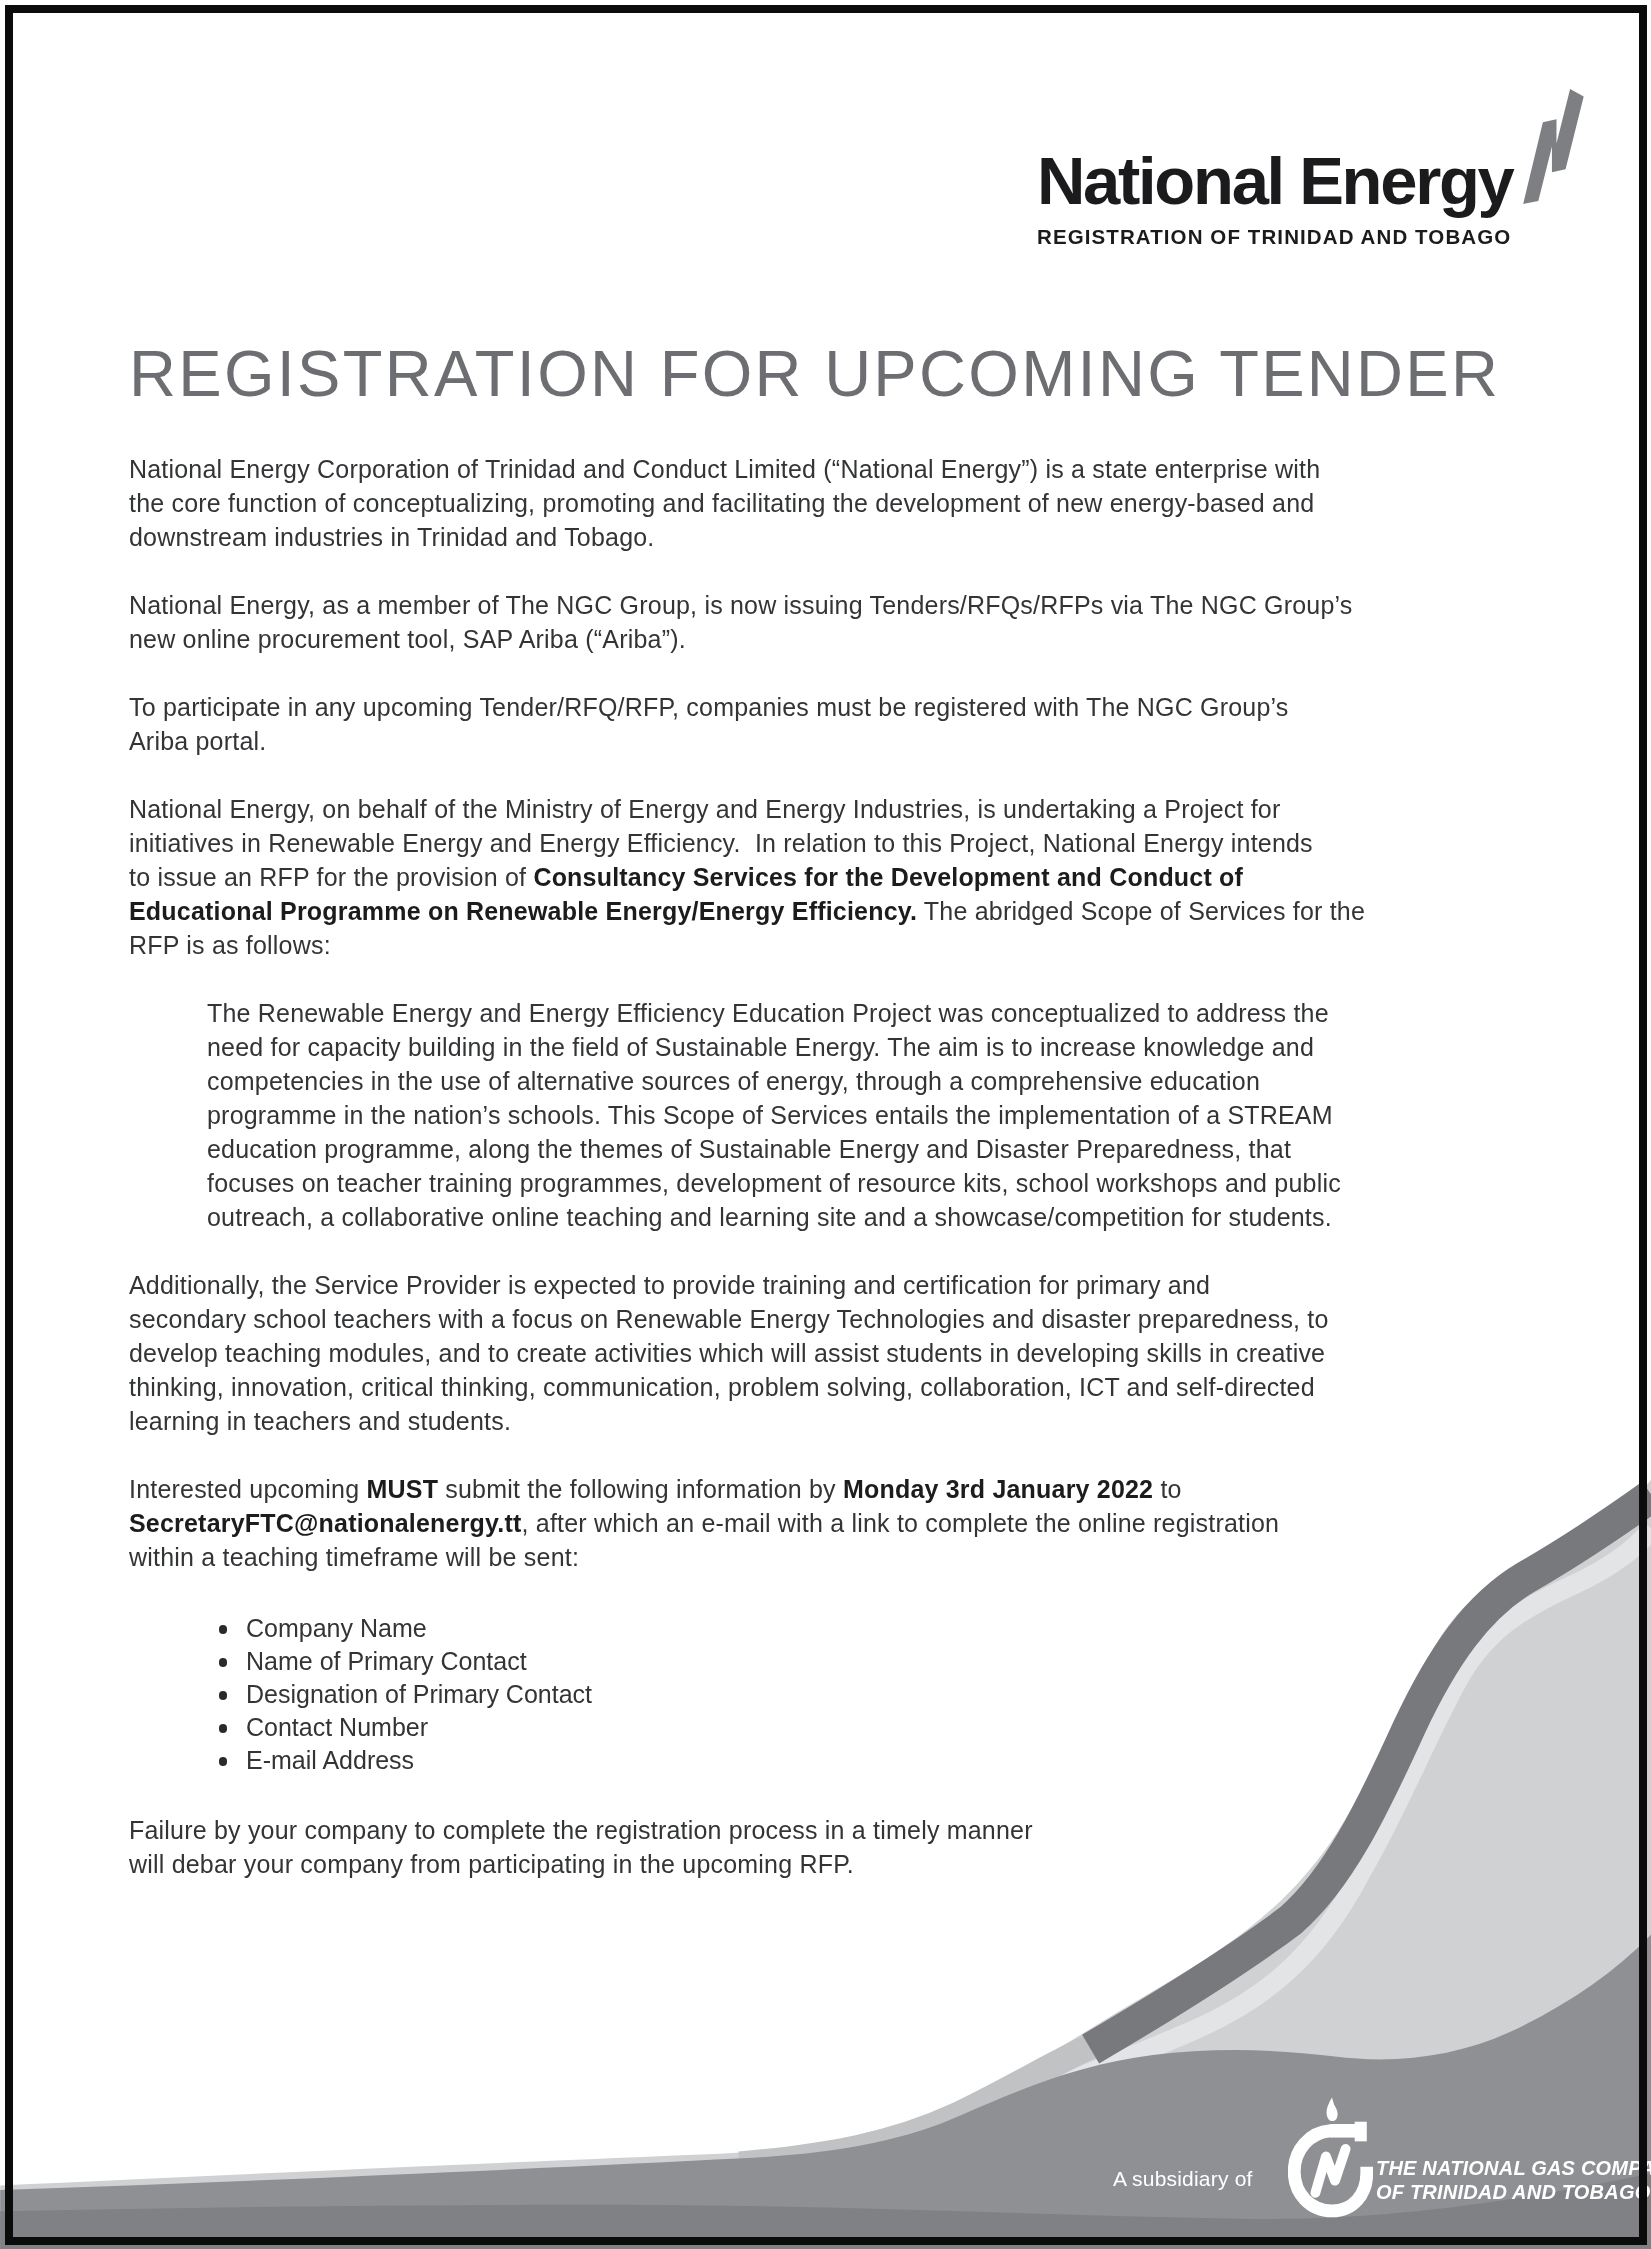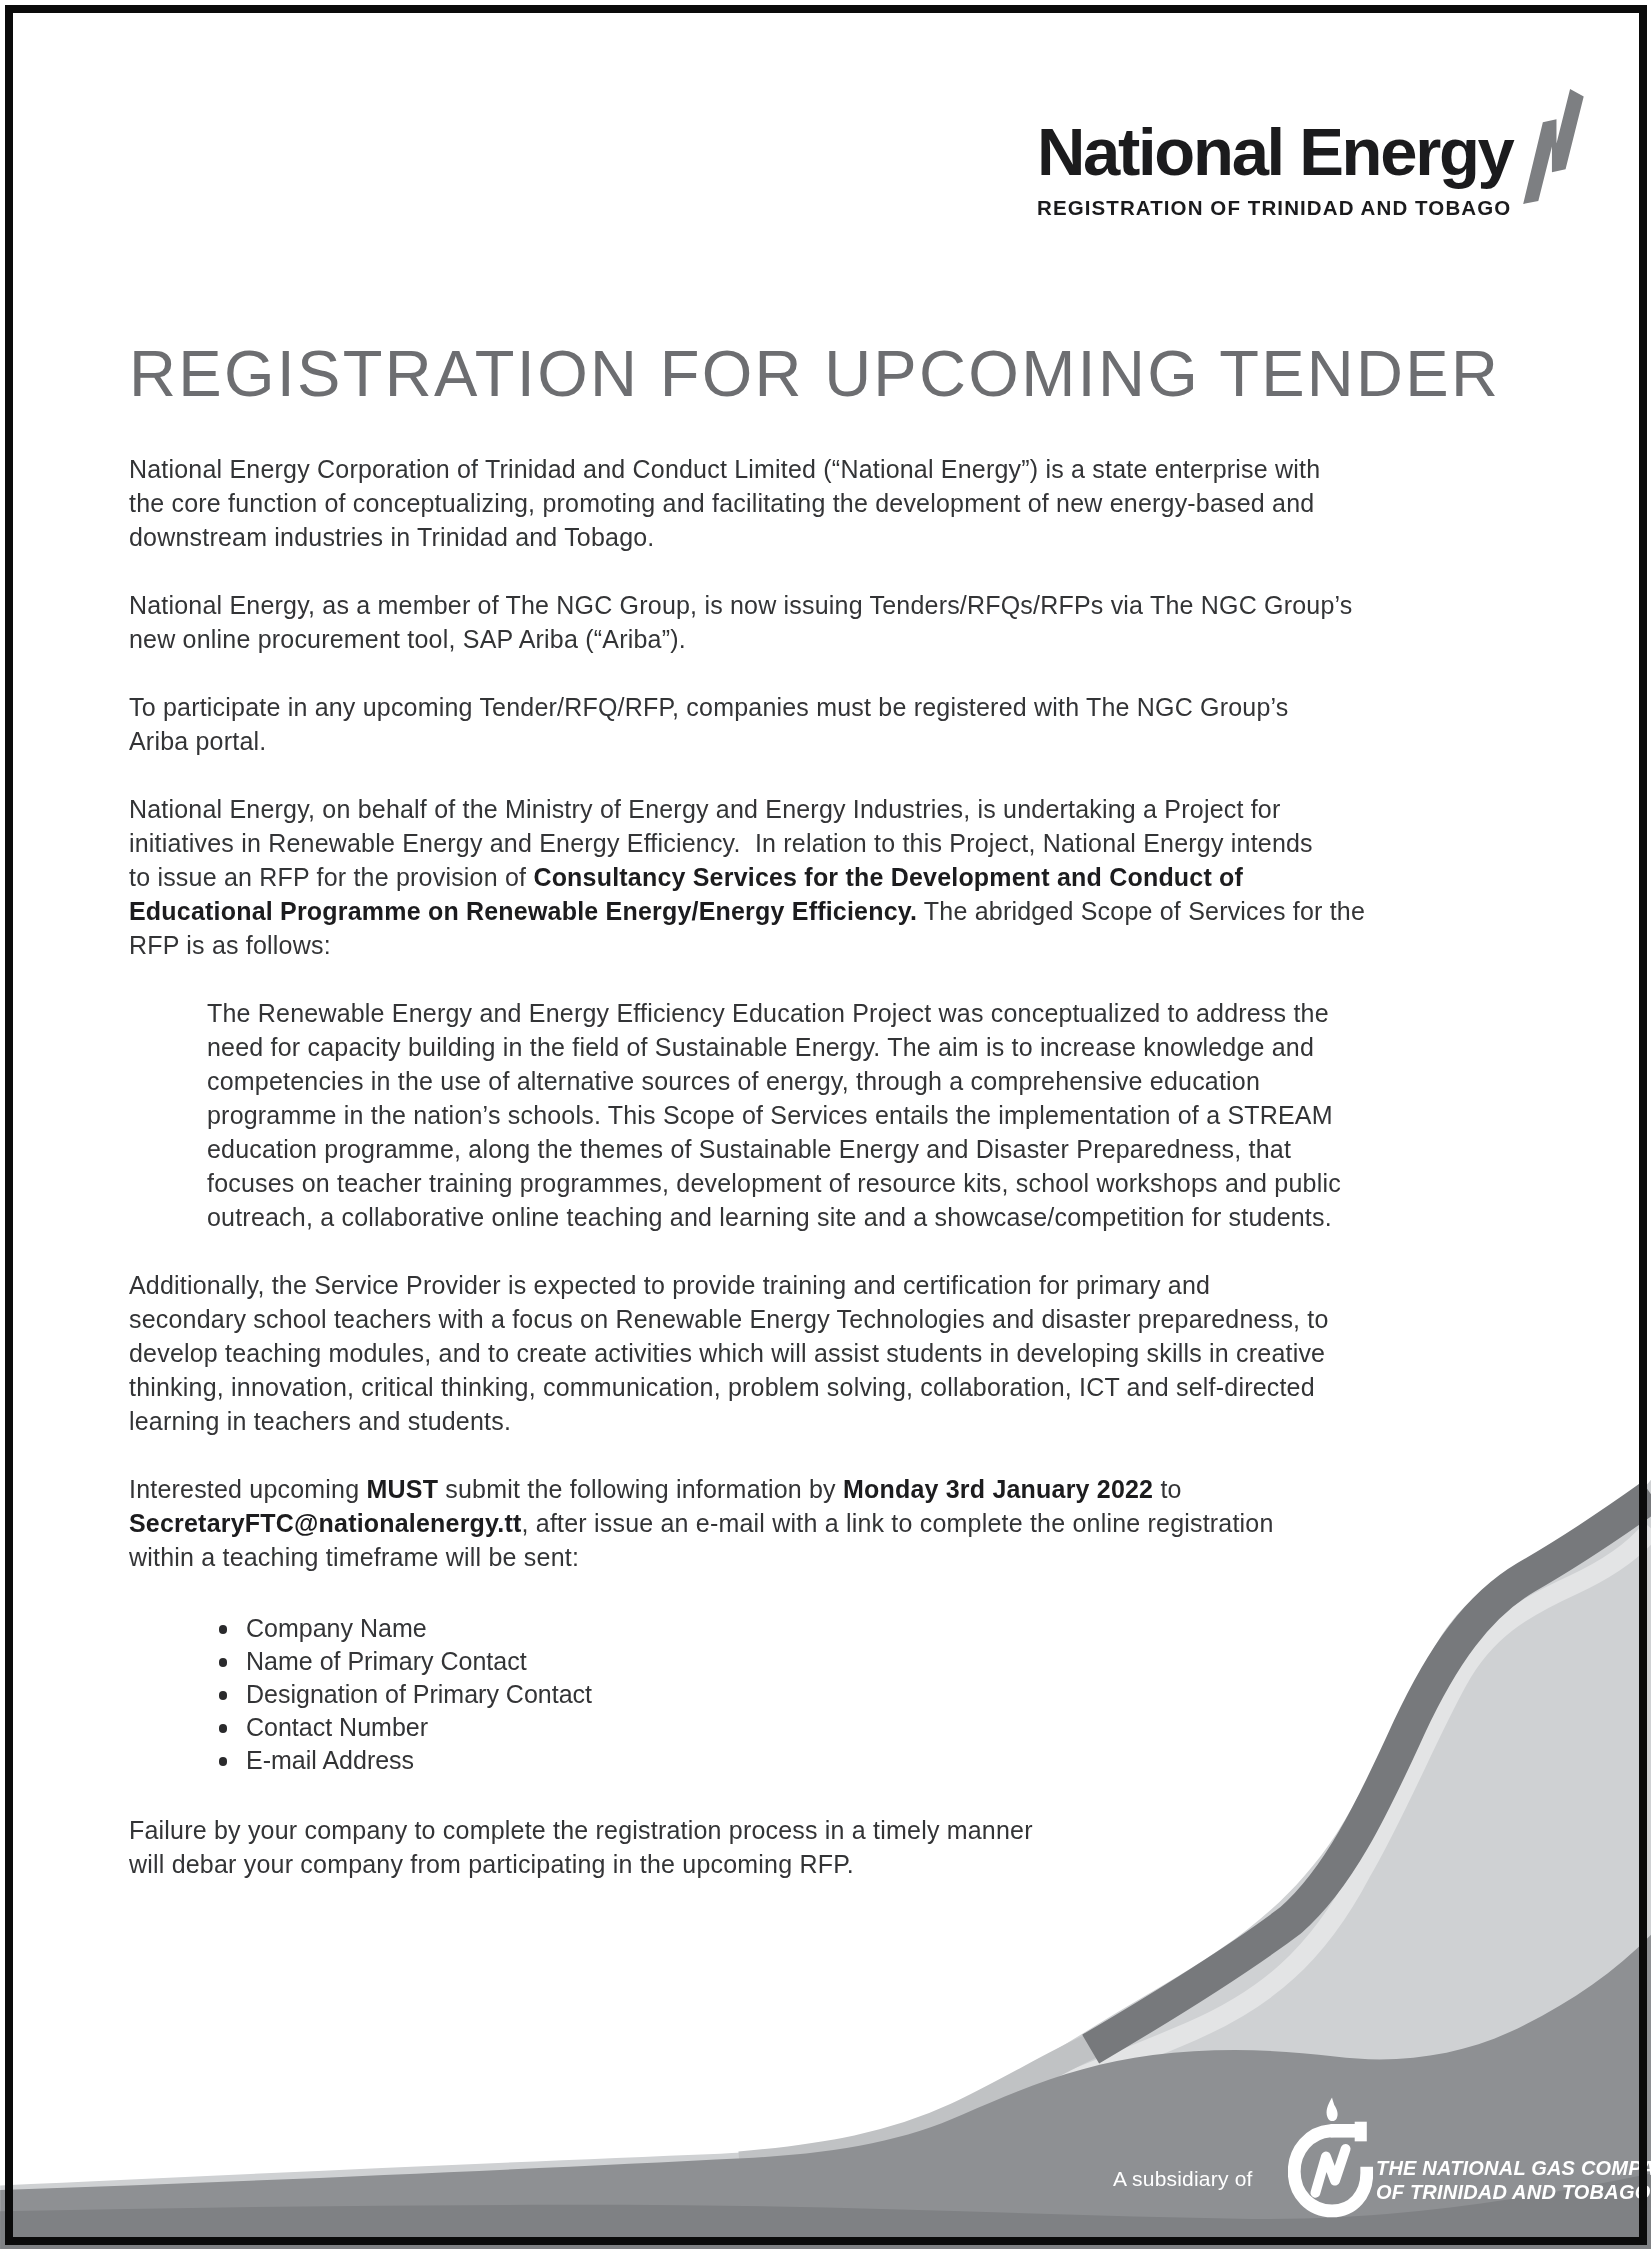--- a/index.html
+++ b/index.html
@@ -3,21 +3,21 @@
 <meta charset="utf-8">
 <style>
   html,body{margin:0;padding:0;background:#ffffff;}
   .page{position:relative;width:1652px;height:2250px;background:#ffffff;overflow:hidden;
         font-family:"Liberation Sans","DejaVu Sans",sans-serif;color:#333436;}
   .frame{position:absolute;inset:5.3px;border:8.3px solid #0b0b0b;z-index:40;pointer-events:none;}
 
   
   .logo{position:absolute;top:83px;left:1037px;width:554px;z-index:5;}
   .logo-swoosh{position:absolute;top:6px;right:-4.5px;}
-  .logo-brand{margin-top:35px;font-size:67px;font-weight:700;letter-spacing:-2.3px;color:#1b1b1d;line-height:1;}
+  .logo-brand{margin-top:64px;font-size:67px;font-weight:700;letter-spacing:-2.3px;color:#1b1b1d;line-height:1;}
   .logo-tagline{margin-top:10.6px;font-size:20.5px;font-weight:700;letter-spacing:1.1px;color:#1b1b1d;white-space:nowrap;}
 
   
   .doc{position:absolute;left:129px;top:340px;width:1441px;z-index:5;}
   .title{font-size:65px;font-weight:400;letter-spacing:2.3px;color:#6d6e71;margin:0 0 44px 0;white-space:nowrap;line-height:1.05;}
   .doc p{margin:0 0 34px 0;font-size:25px;line-height:34px;letter-spacing:0.2px;white-space:nowrap;}
   .doc .indent{padding-left:78px;}
   .b{font-weight:700;color:#1c1c1e;}
   ul.req{list-style:none;margin:38px 0 36px 0;padding:0 0 0 85px;}
   ul.req li{position:relative;font-size:25px;line-height:33px;padding-left:32px;white-space:nowrap;}
@@ -58,21 +58,21 @@
 
   <div class="doc">
     <h1 class="title">REGISTRATION FOR UPCOMING TENDER</h1>
 
     <p><span>National Energy Corporation of Trinidad and Conduct Limited (“National Energy”) is a state enterprise with</span><br><span>the core function of conceptualizing, promoting and facilitating the development of new energy-based and</span><br><span>downstream industries in Trinidad and Tobago.</span></p>
     <p><span>National Energy, as a member of The NGC Group, is now issuing Tenders/RFQs/RFPs via The NGC Group’s</span><br><span>new online procurement tool, SAP Ariba (“Ariba”).</span></p>
     <p><span>To participate in any upcoming Tender/RFQ/RFP, companies must be registered with The NGC Group’s</span><br><span>Ariba portal.</span></p>
     <p><span>National Energy, on behalf of the Ministry of Energy and Energy Industries, is undertaking a Project for</span><br><span>initiatives in Renewable Energy and Energy Efficiency.&nbsp; In relation to this Project, National Energy intends</span><br><span>to issue an RFP for the provision of </span><span class="b">Consultancy Services for the Development and Conduct of</span><br><span class="b">Educational Programme on Renewable Energy/Energy Efficiency.</span><span> The abridged Scope of Services for the</span><br><span>RFP is as follows:</span></p>
     <p class="indent"><span>The Renewable Energy and Energy Efficiency Education Project was conceptualized to address the</span><br><span>need for capacity building in the field of Sustainable Energy. The aim is to increase knowledge and</span><br><span>competencies in the use of alternative sources of energy, through a comprehensive education</span><br><span>programme in the nation’s schools. This Scope of Services entails the implementation of a STREAM</span><br><span>education programme, along the themes of Sustainable Energy and Disaster Preparedness, that</span><br><span>focuses on teacher training programmes, development of resource kits, school workshops and public</span><br><span>outreach, a collaborative online teaching and learning site and a showcase/competition for students.</span></p>
     <p><span>Additionally, the Service Provider is expected to provide training and certification for primary and</span><br><span>secondary school teachers with a focus on Renewable Energy Technologies and disaster preparedness, to</span><br><span>develop teaching modules, and to create activities which will assist students in developing skills in creative</span><br><span>thinking, innovation, critical thinking, communication, problem solving, collaboration, ICT and self-directed</span><br><span>learning in teachers and students.</span></p>
-    <p><span>Interested upcoming </span><span class="b">MUST</span><span> submit the following information by </span><span class="b">Monday 3rd January 2022</span><span> to</span><br><span class="b">SecretaryFTC@nationalenergy.tt</span><span>, after issue an e-mail with a link to complete the online registration</span><br><span>within a teaching timeframe will be sent:</span></p>
+    <p><span>Interested upcoming </span><span class="b">MUST</span><span> submit the following information by </span><span class="b">Monday 3rd January 2022</span><span> to</span><br><span class="b">SecretaryFTC@nationalenergy.tt</span><span>, after which an e-mail with a link to complete the online registration</span><br><span>within a teaching timeframe will be sent:</span></p>
 
     <ul class="req">
       <li>Company Name</li>
       <li>Name of Primary Contact</li>
       <li>Designation of Primary Contact</li>
       <li>Contact Number</li>
       <li>E-mail Address</li>
     </ul>
 
     <p><span>Failure by your company to complete the registration process in a timely manner</span><br><span>will debar your company from participating in the upcoming RFP.</span></p>

